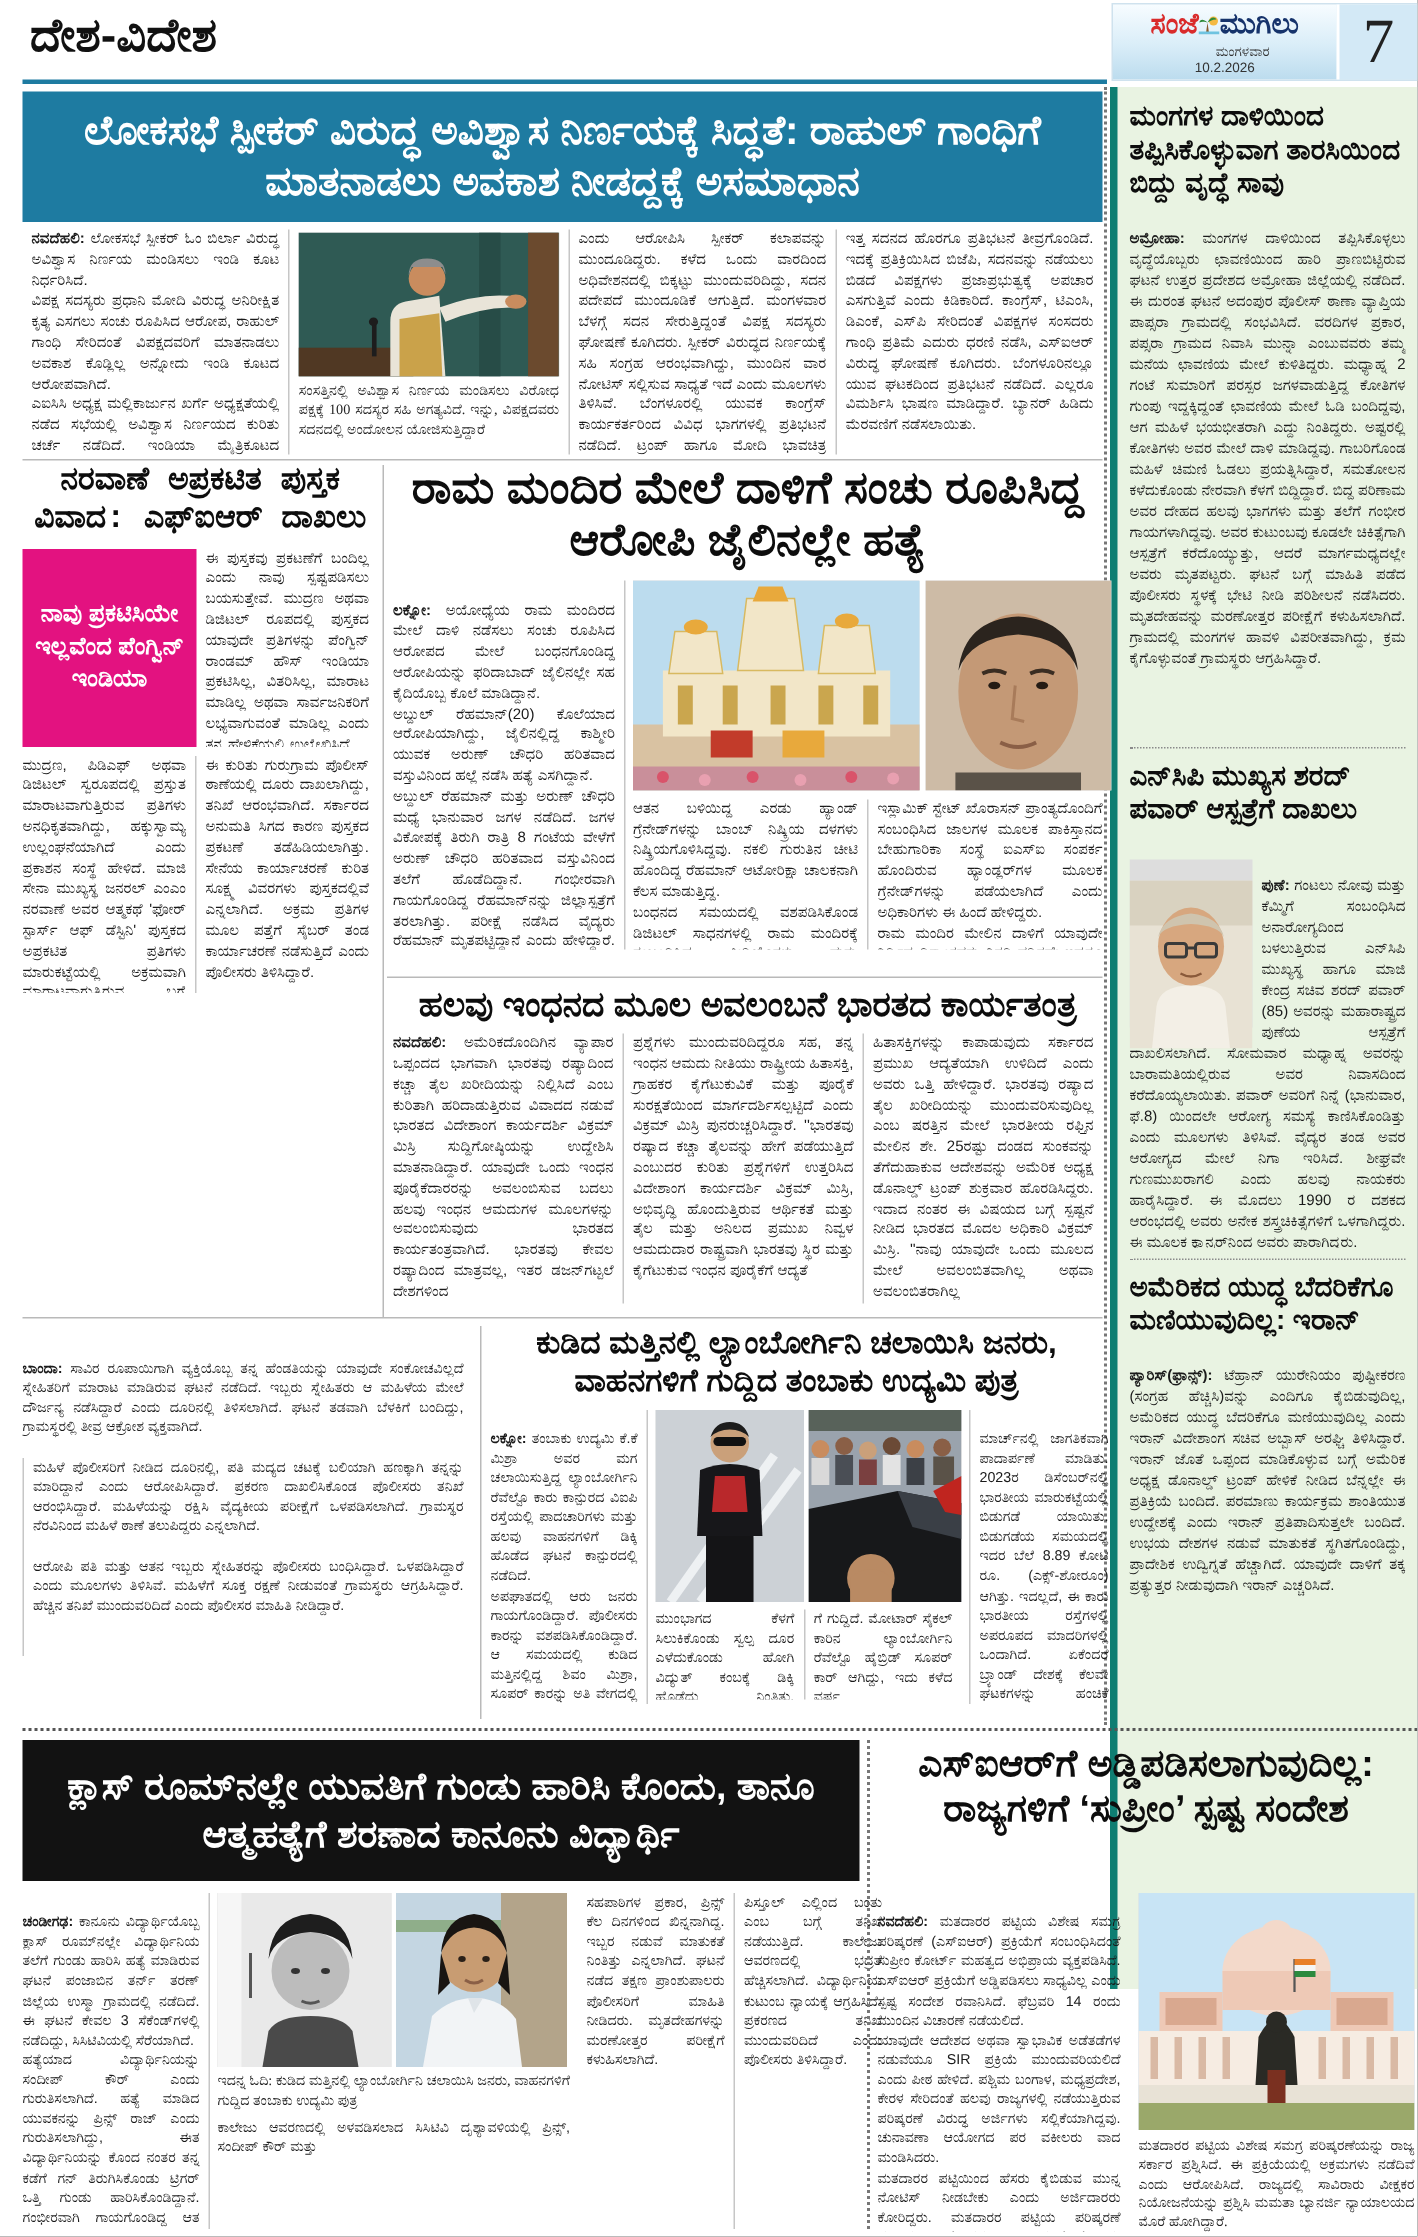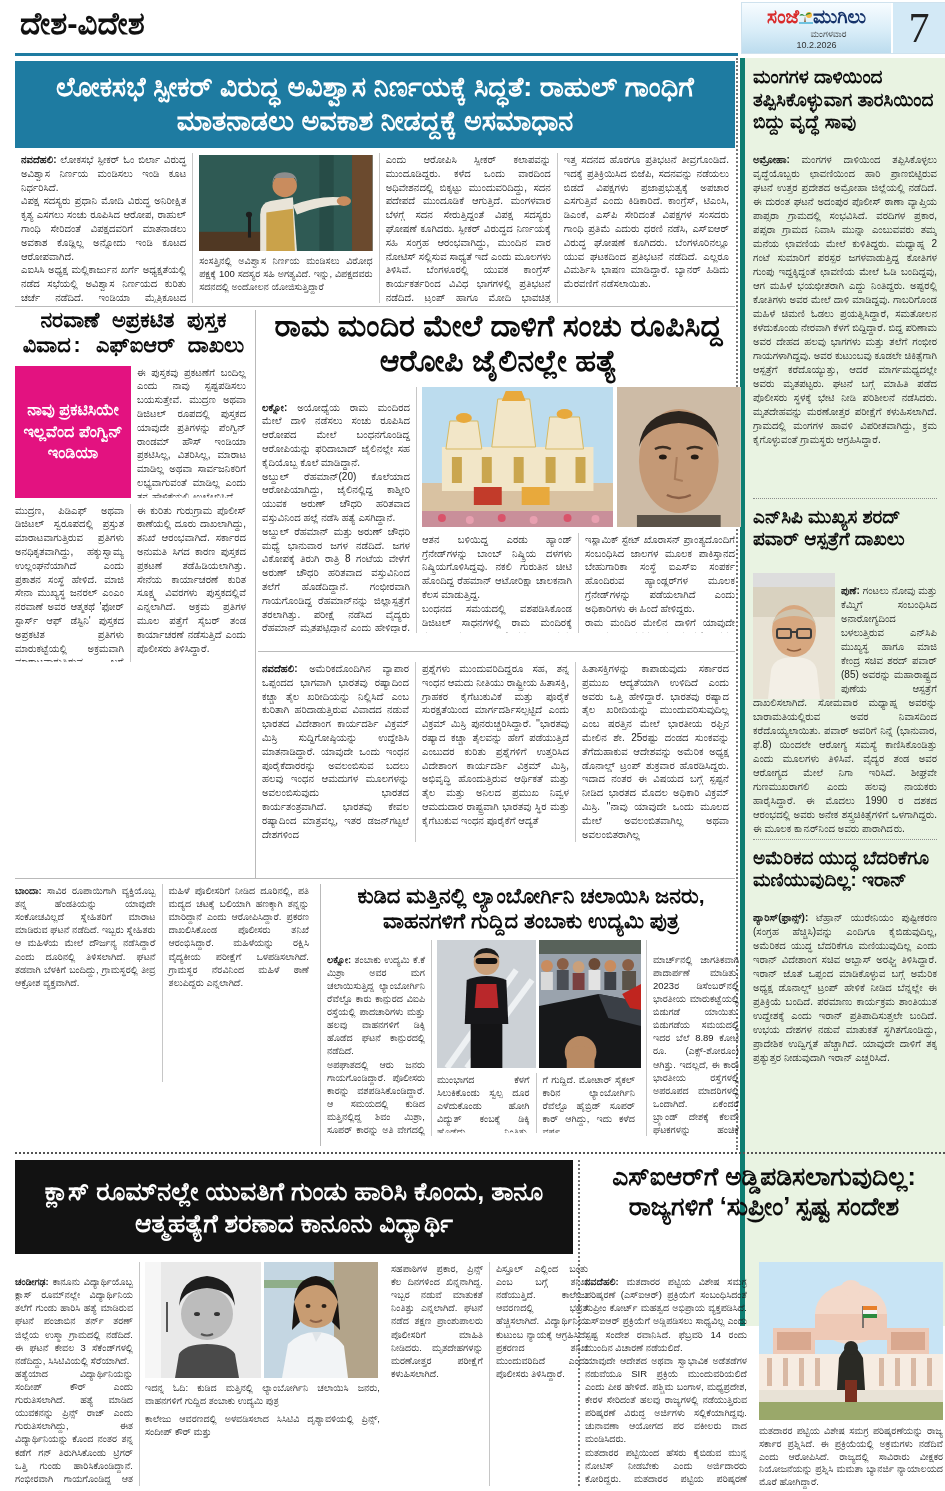--- a/index.html
+++ b/index.html
@@ -26,21 +26,21 @@
   .blackbanner{background:#121212;color:#fff;display:flex;align-items:center;justify-content:center;
           text-align:center;font-weight:800;font-size:25px;line-height:1.3;padding:0 10px;box-sizing:border-box;}
   .hl{font-weight:800;color:#0d0d0d;text-align:center;line-height:1.18;}
   
   .cols{display:flex;}
   .col{flex:1;padding:0 6px;font-size:10px;line-height:1.38;text-align:justify;
        overflow:hidden;white-space:pre-line;}
   .col + .col{border-left:1px solid #c6c6c6;}
   .dl{font-weight:800;}
   .dl::after{content:" ";}
-  .caption{font-size:9.5px;line-height:1.35;color:#222;text-align:justify;}
+  .caption{font-size:9.5px;line-height:1.35;color:#222;text-align:justify;font-family:Liberation Serif, serif;}
   .hline{border-top:1px solid #b9b9b9;}
   .dotline{border-top:2px dotted #555;}
   .vline{border-left:1px solid #b9b9b9;}
   .vdot{border-left:2px dotted #777;}
   
   .rail{background:#e9f3e2;box-sizing:border-box;padding:6px 8px 6px 13px;}
   .rail-bar{position:absolute;left:0;top:0;bottom:0;width:5px;background:#0e7e72;}
   .rail h3{margin:2px 0 5px 0;font-size:18.5px;line-height:1.22;font-weight:800;color:#0d0d0d;}
   .rail .rbody{font-size:10px;line-height:1.4;text-align:justify;white-space:pre-line;overflow:hidden;}
   .rail .sep{border-top:1px dotted #8a8a8a;margin:7px 0;}
@@ -218,32 +218,34 @@
 ಬಂಧನದ ಸಮಯದಲ್ಲಿ ವಶಪಡಿಸಿಕೊಂಡ ಡಿಜಿಟಲ್ ಸಾಧನಗಳಲ್ಲಿ ರಾಮ ಮಂದಿರಕ್ಕೆ ಸಂಬಂಧಿಸಿದ ವೀಡಿಯೊಗಳು ಮತ್ತು ಸಾಮಗ್ರಿಗಳು, ಜೊತೆಗೆ ಉದ್ದೇಶಿತ ದಾಳಿಯ ಸೂಚನೆಗಳು ಮತ್ತು ನಿಗದಿತವು ಇದ್ದವು.</span></div>
           <div class="col"><span>ಇಸ್ಲಾಮಿಕ್ ಸ್ಟೇಟ್ ಖೊರಾಸನ್ ಪ್ರಾಂತ್ಯದೊಂದಿಗೆ ಸಂಬಂಧಿಸಿದ ಜಾಲಗಳ ಮೂಲಕ ಪಾಕಿಸ್ತಾನದ ಬೇಹುಗಾರಿಕಾ ಸಂಸ್ಥೆ ಐಎಸ್ಐ ಸಂಪರ್ಕ ಹೊಂದಿರುವ ಹ್ಯಾಂಡ್ಲರ್‌ಗಳ ಮೂಲಕ ಗ್ರೆನೇಡ್‌ಗಳನ್ನು ಪಡೆಯಲಾಗಿದೆ ಎಂದು ಅಧಿಕಾರಿಗಳು ಈ ಹಿಂದೆ ಹೇಳಿದ್ದರು.
 ರಾಮ ಮಂದಿರ ಮೇಲಿನ ದಾಳಿಗೆ ಯಾವುದೇ ನಿರ್ದಿಷ್ಟ ದಿನಾಂಕವನ್ನು ನಿಗದಿ ಪಡಿಸದೇ ಇದ್ದರೂ ಬಹಳ ಬೇಗನೆ ಕೃತ್ಯ ನಡೆಸಲು ಸಿದ್ಧತೆ ನಡೆಸಲಾಗುತ್ತಿತ್ತು.</span></div>
         </div>
       </div>
     </div>
   </div>
   <div class="abs hline" style="left:258px;top:651px;width:477px;"></div>
 
   <div class="abs" style="left:262px;top:656px;width:473px;">
+    <div class="hl" style="font-size:23px;">ಹಲವು ಇಂಧನದ ಮೂಲ ಅವಲಂಬನೆ ಭಾರತದ ಕಾರ್ಯತಂತ್ರ</div>
     <div class="cols" style="margin-top:6px;height:180px;">
       <div class="col" style="padding-left:0;"><span class="dl">ನವದೆಹಲಿ:</span><span>ಅಮೆರಿಕದೊಂದಿಗಿನ ವ್ಯಾಪಾರ ಒಪ್ಪಂದದ ಭಾಗವಾಗಿ ಭಾರತವು ರಷ್ಯಾದಿಂದ ಕಚ್ಚಾ ತೈಲ ಖರೀದಿಯನ್ನು ನಿಲ್ಲಿಸಿದೆ ಎಂಬ ಕುರಿತಾಗಿ ಹರಿದಾಡುತ್ತಿರುವ ವಿವಾದದ ನಡುವೆ ಭಾರತದ ವಿದೇಶಾಂಗ ಕಾರ್ಯದರ್ಶಿ ವಿಕ್ರಮ್ ಮಿಸ್ರಿ ಸುದ್ದಿಗೋಷ್ಠಿಯನ್ನು ಉದ್ದೇಶಿಸಿ ಮಾತನಾಡಿದ್ದಾರೆ. ಯಾವುದೇ ಒಂದು ಇಂಧನ ಪೂರೈಕೆದಾರರನ್ನು ಅವಲಂಬಿಸುವ ಬದಲು ಹಲವು ಇಂಧನ ಆಮದುಗಳ ಮೂಲಗಳನ್ನು ಅವಲಂಬಿಸುವುದು ಭಾರತದ ಕಾರ್ಯತಂತ್ರವಾಗಿದೆ. ಭಾರತವು ಕೇವಲ ರಷ್ಯಾದಿಂದ ಮಾತ್ರವಲ್ಲ, ಇತರ ಡಜನ್‌ಗಟ್ಟಲೆ ದೇಶಗಳಿಂದ</span></div>
       <div class="col"><span>ಪ್ರಶ್ನೆಗಳು ಮುಂದುವರಿದಿದ್ದರೂ ಸಹ, ತನ್ನ ಇಂಧನ ಆಮದು ನೀತಿಯು ರಾಷ್ಟ್ರೀಯ ಹಿತಾಸಕ್ತಿ, ಗ್ರಾಹಕರ ಕೈಗೆಟುಕುವಿಕೆ ಮತ್ತು ಪೂರೈಕೆ ಸುರಕ್ಷತೆಯಿಂದ ಮಾರ್ಗದರ್ಶಿಸಲ್ಪಟ್ಟಿದೆ ಎಂದು ವಿಕ್ರಮ್ ಮಿಸ್ರಿ ಪುನರುಚ್ಚರಿಸಿದ್ದಾರೆ. ''ಭಾರತವು ರಷ್ಯಾದ ಕಚ್ಚಾ ತೈಲವನ್ನು ಹೇಗೆ ಪಡೆಯುತ್ತಿದೆ ಎಂಬುದರ ಕುರಿತು ಪ್ರಶ್ನೆಗಳಿಗೆ ಉತ್ತರಿಸಿದ ವಿದೇಶಾಂಗ ಕಾರ್ಯದರ್ಶಿ ವಿಕ್ರಮ್ ಮಿಸ್ರಿ, ಅಭಿವೃದ್ಧಿ ಹೊಂದುತ್ತಿರುವ ಆರ್ಥಿಕತೆ ಮತ್ತು ತೈಲ ಮತ್ತು ಅನಿಲದ ಪ್ರಮುಖ ನಿವ್ವಳ ಆಮದುದಾರ ರಾಷ್ಟ್ರವಾಗಿ ಭಾರತವು ಸ್ಥಿರ ಮತ್ತು ಕೈಗೆಟುಕುವ ಇಂಧನ ಪೂರೈಕೆಗೆ ಆದ್ಯತೆ</span></div>
       <div class="col"><span>ಹಿತಾಸಕ್ತಿಗಳನ್ನು ಕಾಪಾಡುವುದು ಸರ್ಕಾರದ ಪ್ರಮುಖ ಆದ್ಯತೆಯಾಗಿ ಉಳಿದಿದೆ ಎಂದು ಅವರು ಒತ್ತಿ ಹೇಳಿದ್ದಾರೆ. ಭಾರತವು ರಷ್ಯಾದ ತೈಲ ಖರೀದಿಯನ್ನು ಮುಂದುವರಿಸುವುದಿಲ್ಲ ಎಂಬ ಷರತ್ತಿನ ಮೇಲೆ ಭಾರತೀಯ ರಫ್ತಿನ ಮೇಲಿನ ಶೇ. 25ರಷ್ಟು ದಂಡದ ಸುಂಕವನ್ನು ತೆಗೆದುಹಾಕುವ ಆದೇಶವನ್ನು ಅಮೆರಿಕ ಅಧ್ಯಕ್ಷ ಡೊನಾಲ್ಡ್ ಟ್ರಂಪ್ ಶುಕ್ರವಾರ ಹೊರಡಿಸಿದ್ದರು. ಇದಾದ ನಂತರ ಈ ವಿಷಯದ ಬಗ್ಗೆ ಸ್ಪಷ್ಟನೆ ನೀಡಿದ ಭಾರತದ ಮೊದಲ ಅಧಿಕಾರಿ ವಿಕ್ರಮ್ ಮಿಸ್ರಿ. ''ನಾವು ಯಾವುದೇ ಒಂದು ಮೂಲದ ಮೇಲೆ ಅವಲಂಬಿತವಾಗಿಲ್ಲ ಅಥವಾ ಅವಲಂಬಿತರಾಗಿಲ್ಲ</span></div>
     </div>
   </div>
   <div class="abs hline" style="left:15px;top:878px;width:720px;"></div>
 
   <div class="abs" style="left:15px;top:884px;width:300px;">
-    <div class="cols" style="margin-top:0;height:198px;">
+    <div class="cols" style="margin-top:22px;height:198px;flex-direction:column;">
       <div class="col" style="font-size:9.5px;padding-left:0;"><span class="dl">ಬಾಂದಾ:</span><span>ಸಾವಿರ ರೂಪಾಯಿಗಾಗಿ ವ್ಯಕ್ತಿಯೊಬ್ಬ ತನ್ನ ಹೆಂಡತಿಯನ್ನು ಯಾವುದೇ ಸಂಕೋಚವಿಲ್ಲದೆ ಸ್ನೇಹಿತರಿಗೆ ಮಾರಾಟ ಮಾಡಿರುವ ಘಟನೆ ನಡೆದಿದೆ. ಇಬ್ಬರು ಸ್ನೇಹಿತರು ಆ ಮಹಿಳೆಯ ಮೇಲೆ ದೌರ್ಜನ್ಯ ನಡೆಸಿದ್ದಾರೆ ಎಂದು ದೂರಿನಲ್ಲಿ ತಿಳಿಸಲಾಗಿದೆ. ಘಟನೆ ತಡವಾಗಿ ಬೆಳಕಿಗೆ ಬಂದಿದ್ದು, ಗ್ರಾಮಸ್ಥರಲ್ಲಿ ತೀವ್ರ ಆಕ್ರೋಶ ವ್ಯಕ್ತವಾಗಿದೆ.</span></div>
       <div class="col" style="font-size:9.5px;"><span>ಮಹಿಳೆ ಪೊಲೀಸರಿಗೆ ನೀಡಿದ ದೂರಿನಲ್ಲಿ, ಪತಿ ಮದ್ಯದ ಚಟಕ್ಕೆ ಬಲಿಯಾಗಿ ಹಣಕ್ಕಾಗಿ ತನ್ನನ್ನು ಮಾರಿದ್ದಾನೆ ಎಂದು ಆರೋಪಿಸಿದ್ದಾರೆ. ಪ್ರಕರಣ ದಾಖಲಿಸಿಕೊಂಡ ಪೊಲೀಸರು ತನಿಖೆ ಆರಂಭಿಸಿದ್ದಾರೆ. ಮಹಿಳೆಯನ್ನು ರಕ್ಷಿಸಿ ವೈದ್ಯಕೀಯ ಪರೀಕ್ಷೆಗೆ ಒಳಪಡಿಸಲಾಗಿದೆ. ಗ್ರಾಮಸ್ಥರ ನೆರವಿನಿಂದ ಮಹಿಳೆ ಠಾಣೆ ತಲುಪಿದ್ದರು ಎನ್ನಲಾಗಿದೆ.</span></div>
+      <div class="col" style="font-size:9.5px;"><span>ಆರೋಪಿ ಪತಿ ಮತ್ತು ಆತನ ಇಬ್ಬರು ಸ್ನೇಹಿತರನ್ನು ಪೊಲೀಸರು ಬಂಧಿಸಿದ್ದಾರೆ. ಒಳಪಡಿಸಿದ್ದಾರೆ ಎಂದು ಮೂಲಗಳು ತಿಳಿಸಿವೆ. ಮಹಿಳೆಗೆ ಸೂಕ್ತ ರಕ್ಷಣೆ ನೀಡುವಂತೆ ಗ್ರಾಮಸ್ಥರು ಆಗ್ರಹಿಸಿದ್ದಾರೆ. ಹೆಚ್ಚಿನ ತನಿಖೆ ಮುಂದುವರಿದಿದೆ ಎಂದು ಪೊಲೀಸರ ಮಾಹಿತಿ ನೀಡಿದ್ದಾರೆ.</span></div>
     </div>
   </div>
   <div class="abs vline" style="left:320px;top:884px;height:262px;"></div>
 
   <div class="abs" style="left:327px;top:884px;width:408px;">
     <div class="hl" style="font-size:21px;">ಕುಡಿದ ಮತ್ತಿನಲ್ಲಿ ಲ್ಯಾಂಬೋರ್ಗಿನಿ ಚಲಾಯಿಸಿ ಜನರು, ವಾಹನಗಳಿಗೆ ಗುದ್ದಿದ ತಂಬಾಕು ಉದ್ಯಮಿ ಪುತ್ರ</div>
     <div style="display:flex;margin-top:6px;">
       <div class="col" style="width:98px;flex:none;height:196px;padding-left:0;font-size:9.5px;">
         <span class="dl">ಲಕ್ನೋ:</span><span>ತಂಬಾಕು ಉದ್ಯಮಿ ಕೆ.ಕೆ ಮಿಶ್ರಾ ಅವರ ಮಗ ಚಲಾಯಿಸುತ್ತಿದ್ದ ಲ್ಯಾಂಬೋರ್ಗಿನಿ ರೆವೆಲ್ಟೊ ಕಾರು ಕಾನ್ಪುರದ ವಿಐಪಿ ರಸ್ತೆಯಲ್ಲಿ ಪಾದಚಾರಿಗಳು ಮತ್ತು ಹಲವು ವಾಹನಗಳಿಗೆ ಡಿಕ್ಕಿ ಹೊಡೆದ ಘಟನೆ ಕಾನ್ಪುರದಲ್ಲಿ ನಡೆದಿದೆ.
 ಅಪಘಾತದಲ್ಲಿ ಆರು ಜನರು ಗಾಯಗೊಂಡಿದ್ದಾರೆ. ಪೊಲೀಸರು ಕಾರನ್ನು ವಶಪಡಿಸಿಕೊಂಡಿದ್ದಾರೆ. ಆ ಸಮಯದಲ್ಲಿ ಕುಡಿದ ಮತ್ತಿನಲ್ಲಿದ್ದ ಶಿವಂ ಮಿಶ್ರಾ, ಸೂಪರ್ ಕಾರನ್ನು ಅತಿ ವೇಗದಲ್ಲಿ ಚಲಾಯಿಸುತ್ತಿದ್ದರು ಎಂದು ಪ್ರತ್ಯಕ್ಷದರ್ಶಿಗಳು ತಿಳಿಸಿದ್ದಾರೆ.

